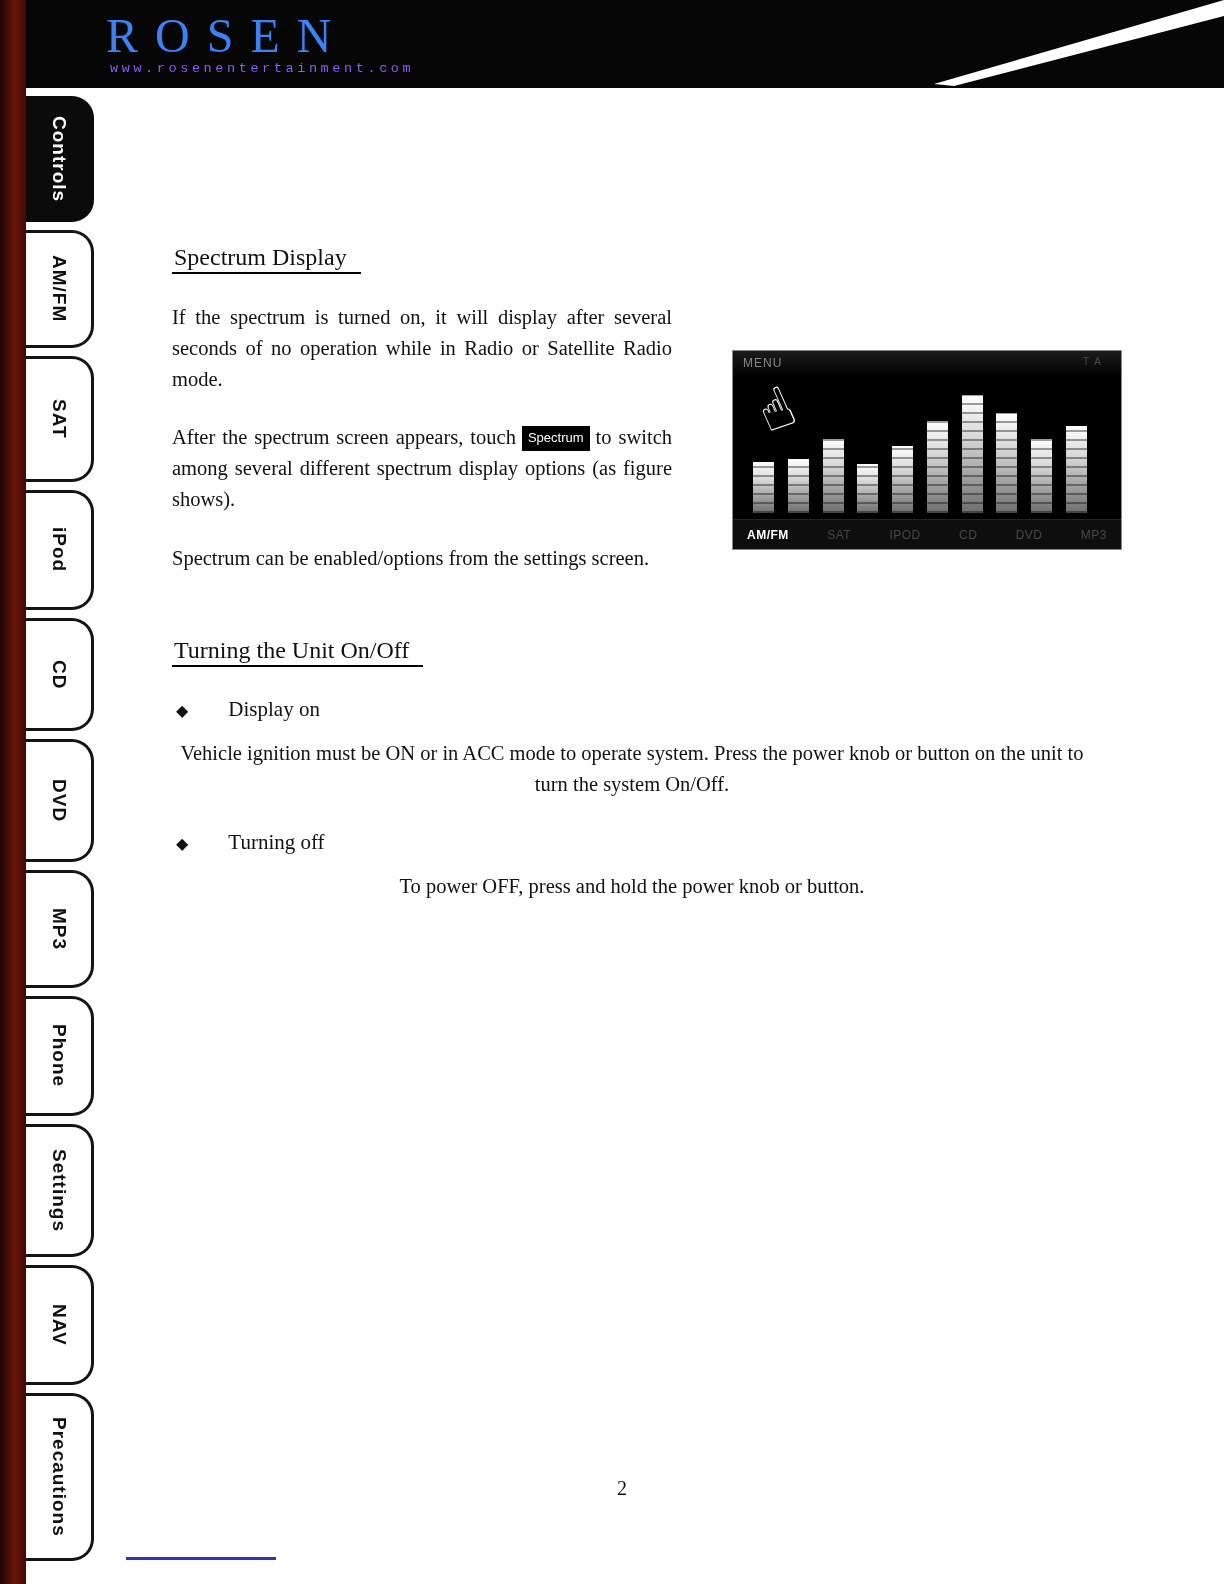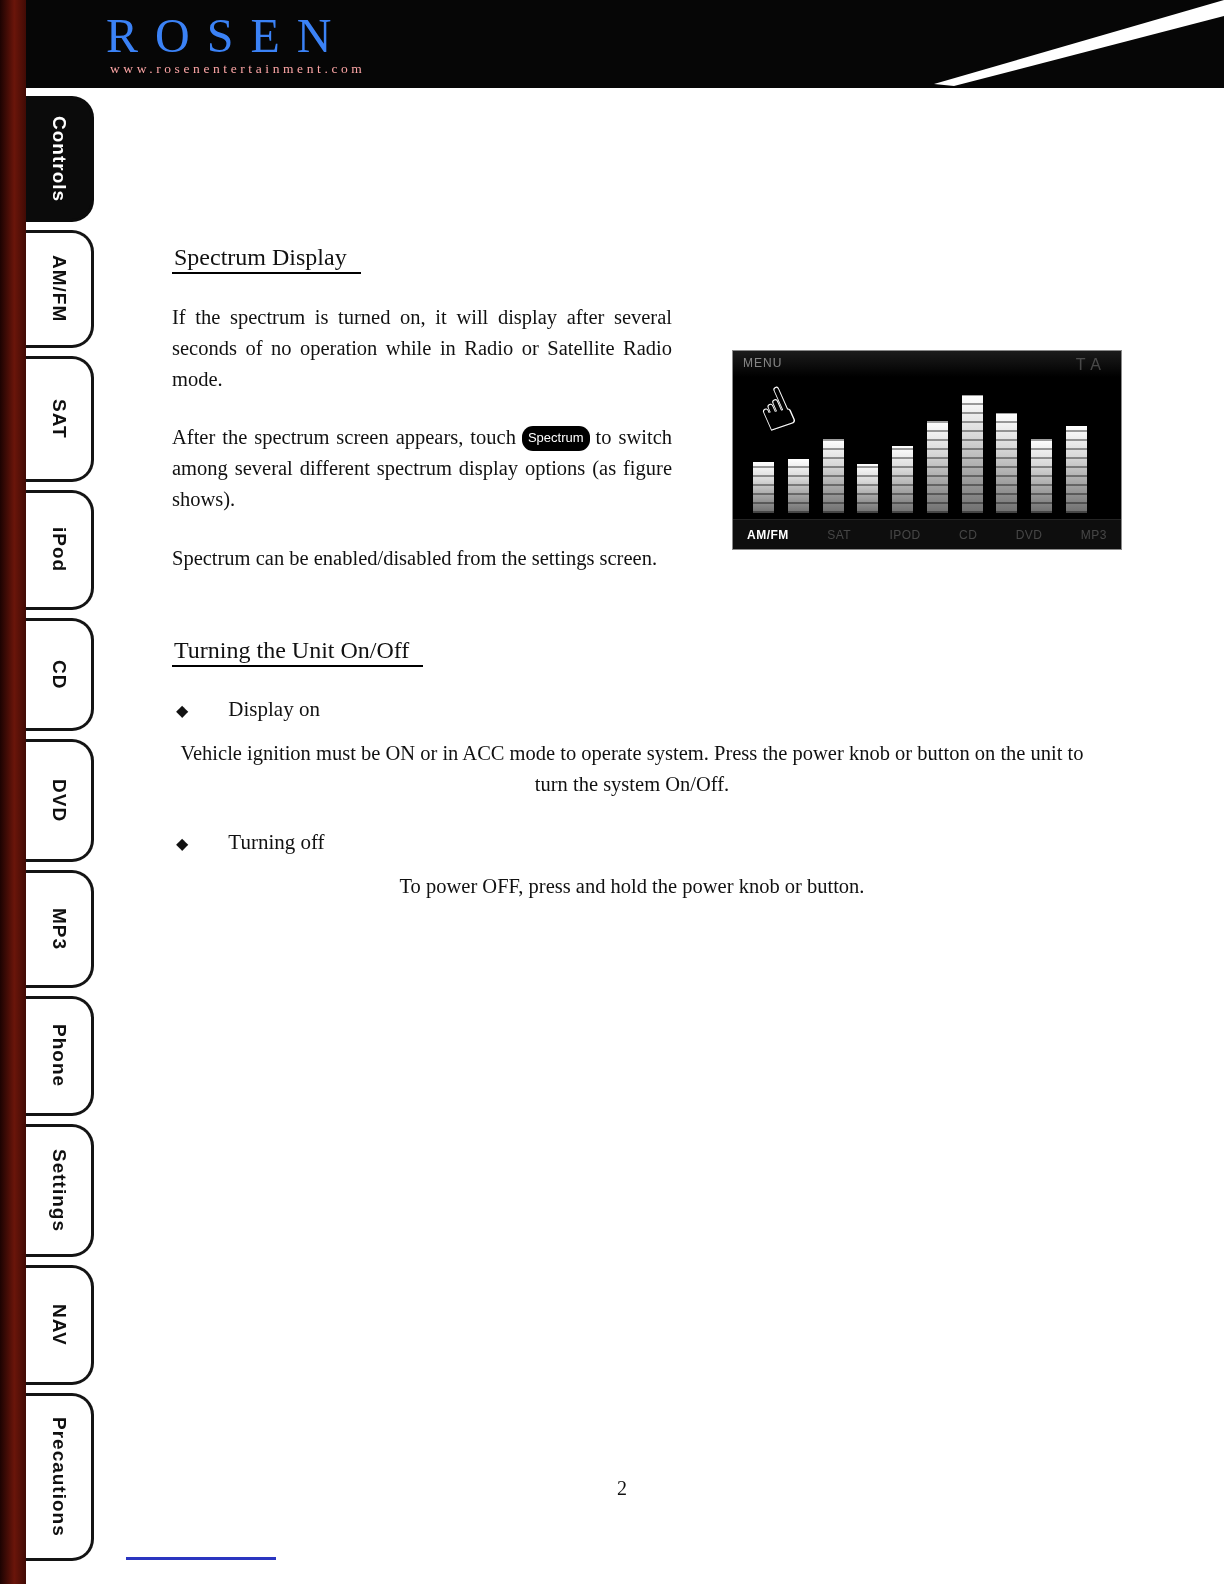--- a/index.html
+++ b/index.html
@@ -9,22 +9,22 @@
     font-family:"Liberation Serif", serif; color:#111;
   }
 
   
   .header { position:absolute; left:0; top:0; width:1224px; height:88px; background:#060606; z-index:1; }
   .logo {
     position:absolute; left:106px; top:8px; color:#3b82f6;
     font-family:"Liberation Serif", serif; font-size:48px; letter-spacing:17px; font-weight:400;
   }
   .url {
-    position:absolute; left:110px; top:61px; color:#fca5a5;
-    font-family:Liberation Serif, serif; font-size:13.5px; letter-spacing:3.6px;
+    position:absolute; left:110px; top:61px; color:#8b5cf6;
+    font-family:Liberation Mono, monospace; font-size:13.5px; letter-spacing:3.6px;
   }
   .swoosh { position:absolute; right:0; top:0; width:300px; height:88px; }
 
   
   .edge-strip {
     position:absolute; left:0; top:0; width:26px; height:1584px; z-index:6;
     background:linear-gradient(to right, #1c0302 0%, #6a150a 55%, #410b05 100%);
   }
 
   
@@ -46,42 +46,42 @@
   .content { position:absolute; left:172px; top:244px; width:930px; z-index:2; }
   .section-title {
     display:inline-block; font-size:24px; font-weight:400;
     border-bottom:2.5px solid #000; padding:0 14px 1px 2px;
   }
   .para { width:500px; font-size:20.5px; line-height:1.5; text-align:justify; margin-top:28px; }
   .para.full { width:920px; text-align:center; margin-top:16px; }
   .badge {
     display:inline-block; background:#000; color:#fff;
     font-family:"Liberation Sans", sans-serif; font-size:13px;
-    padding:2px 6px 3px; margin:0 6px; vertical-align:2px;border-radius:11px;
+    padding:2px 6px 3px; margin:0 6px; vertical-align:2px;
   }
   .section2 { margin-top:64px; }
   .bullet { display:flex; align-items:baseline; gap:40px; font-size:21px; margin-top:30px; margin-left:4px; }
   .bullet .diamond { font-size:16px; }
 
   
   .screen {
     position:absolute; left:560px; top:106px; width:390px; height:200px;
     background:#000; border:1px solid #8a8a8a; overflow:hidden;
   }
   .screen-topline {
     position:absolute; left:0; top:0; right:0; height:26px;
     background:linear-gradient(to bottom, #1c1c1c, #000);
   }
   .screen-menu {
     position:absolute; left:10px; top:5px; color:#e5e5e5; opacity:.55;
     font-family:"Liberation Sans", sans-serif; font-size:12px; letter-spacing:1px;
   }
   .screen-topright {
     position:absolute; right:14px; top:5px; color:#cfcfcf; opacity:.3;
-    font-family:"Liberation Sans", sans-serif; font-size:16px; letter-spacing:6px;
+    font-family:"Liberation Sans", sans-serif; font-size:10px; letter-spacing:6px;
   }
   .spec-bars {
     position:absolute; left:20px; right:34px; top:34px; bottom:36px;
     display:flex; align-items:flex-end; justify-content:space-between;
   }
   .spec-bar {
     width:21px; flex:none;
     background-image:
       repeating-linear-gradient(to top, rgba(0,0,0,.38) 0 2px, rgba(0,0,0,0) 2px 9px),
       linear-gradient(to bottom, #ffffff 0%, #d8d8d8 35%, #6e6e6e 100%);
@@ -156,21 +156,21 @@
 <div class="content">
 
   <div>
     <span class="section-title">Spectrum Display</span>
   </div>
 
   <p class="para">If the spectrum is turned on, it will display after several seconds of no operation while in Radio or Satellite Radio mode.</p>
 
   <p class="para"><span>After the spectrum screen appears, touch</span><span class="badge">Spectrum</span><span>to switch among several different spectrum display options (as figure shows).</span></p>
 
-  <p class="para">Spectrum can be enabled/disabled from the settings screen.</p>
+  <p class="para">Spectrum can be enabled/options from the settings screen.</p>
 
   <div class="screen">
     <div class="screen-topline"></div>
     <div class="screen-menu">MENU</div>
     <div class="screen-topright">TA</div>
     <div class="spec-bars">
         <div class="spec-bar" style="height: 40%;"></div>
         <div class="spec-bar" style="height: 42%;"></div>
         <div class="spec-bar" style="height: 58%;"></div>
         <div class="spec-bar" style="height: 38%;"></div>

